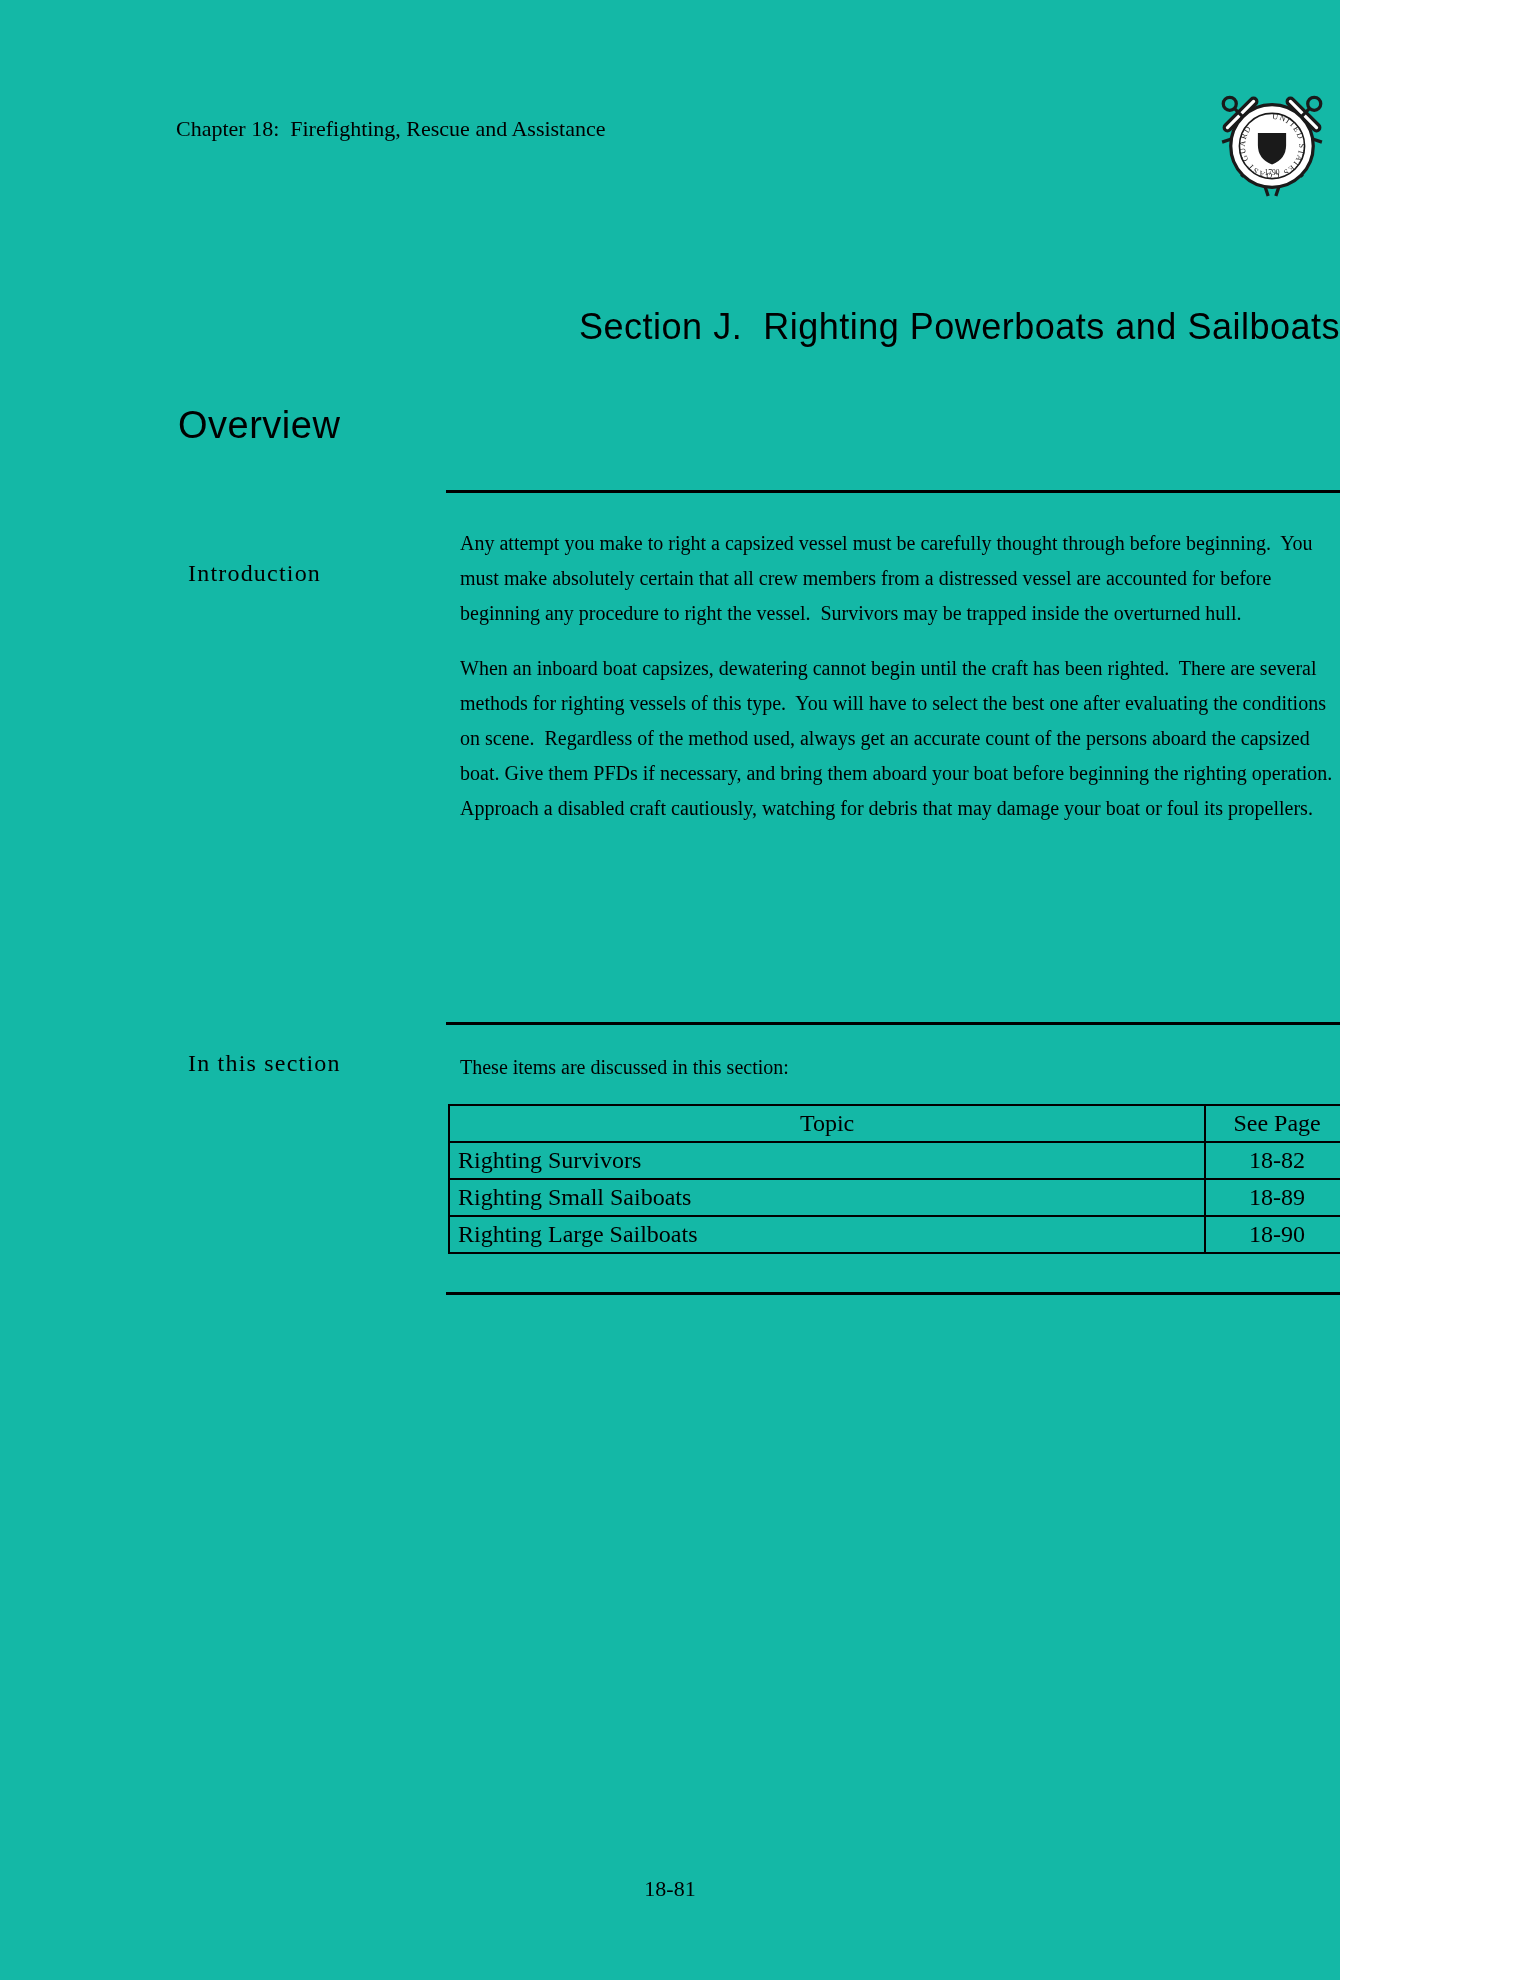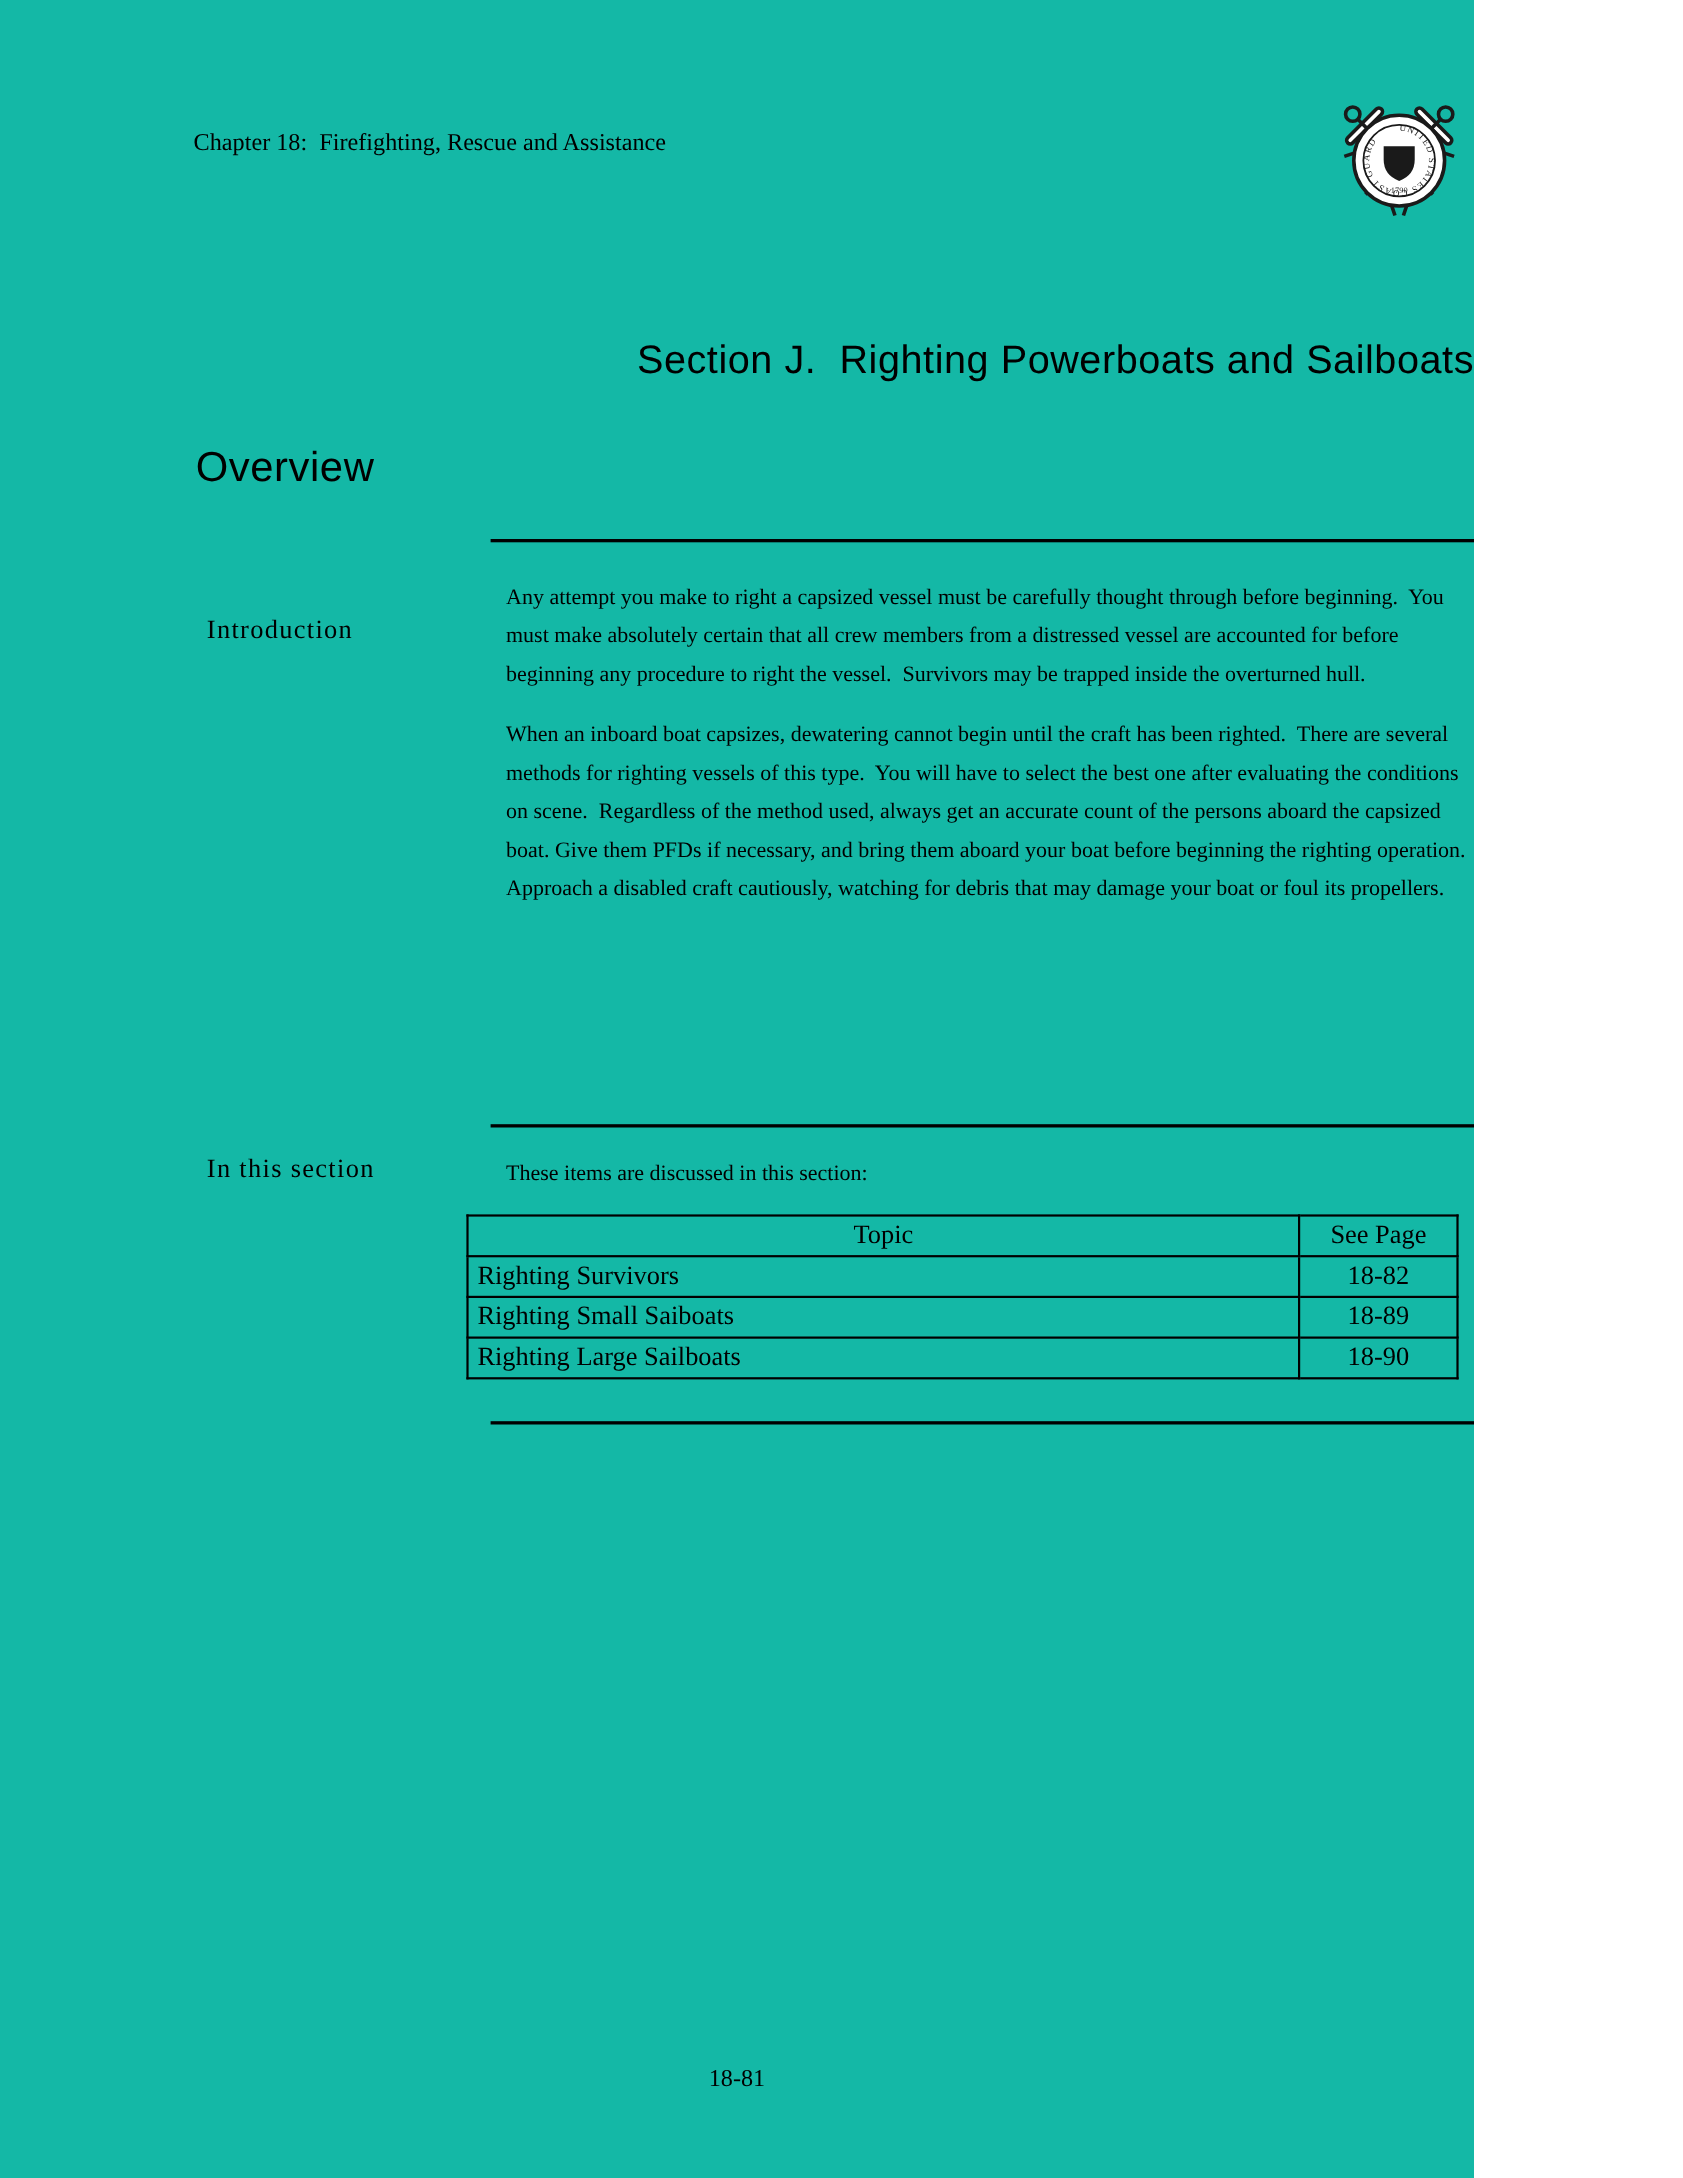--- a/index.html
+++ b/index.html
@@ -83,21 +83,21 @@
   .body-introduction { top: 526px; }
   .body-in-this-section { top: 1050px; }
 
   .para {
     white-space: pre-wrap;
     margin-bottom: 20px;
   }
 
   .topics-table {
     position: absolute;
-    left: 424px;
+    left: 448px;
     top: 1104px;
     width: 902px;
     border-collapse: collapse;
     font-size: 24px;
   }
   .topics-table th, .topics-table td {
     border: 2px solid #000;
     height: 37px;
     padding: 1px 8px;
     font-weight: normal;

